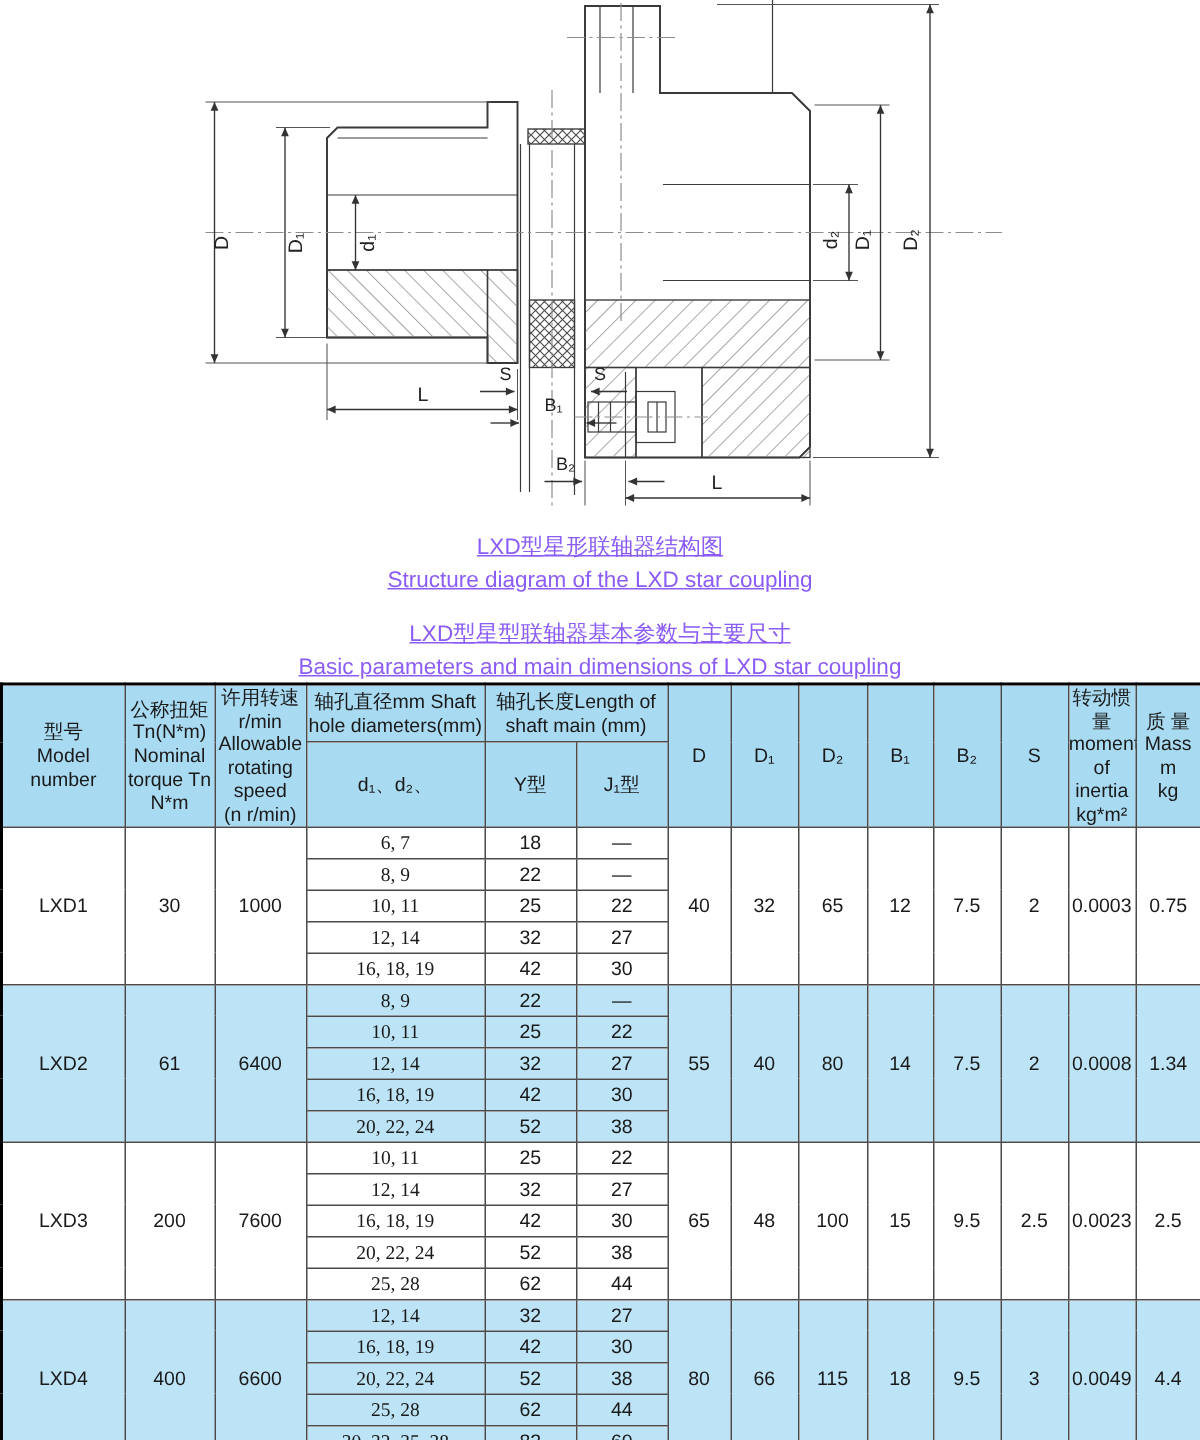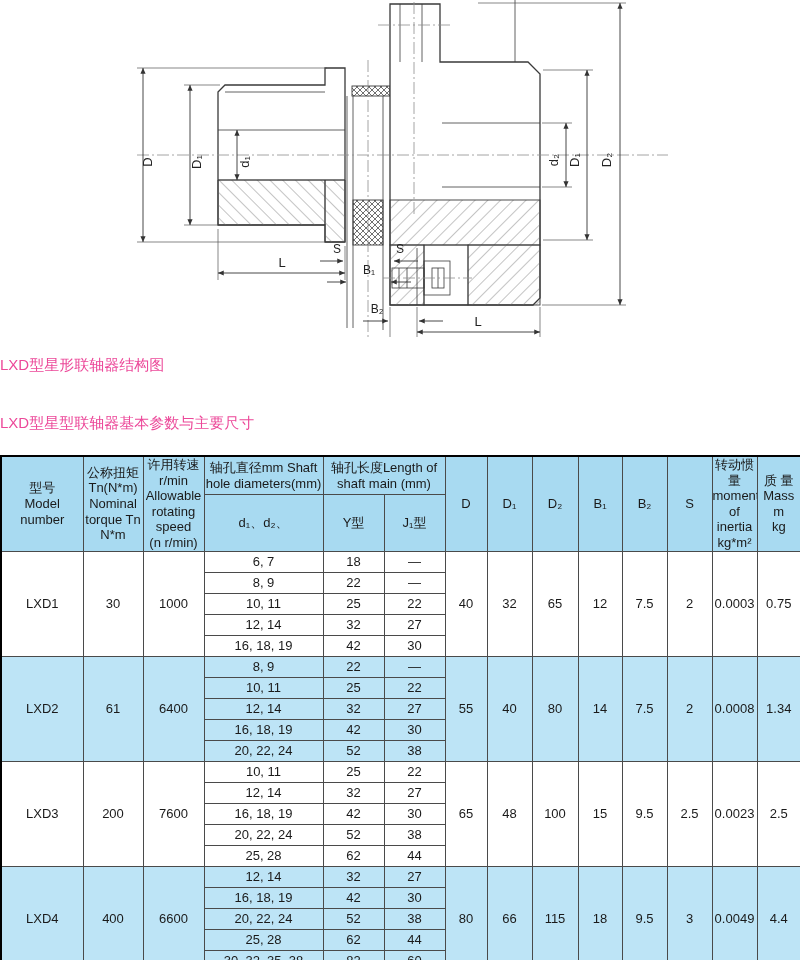--- a/index.html
+++ b/index.html
@@ -11,34 +11,34 @@
   #diagram{position:absolute;top:0;left:0;width:800px;height:352px;}
   .olf{fill:#ffffff;stroke:#3a3a3a;stroke-width:1.3px;}
   .thin{fill:none;stroke:#3a3a3a;stroke-width:0.8px;}
   .cl{fill:none;stroke:#8d8d8d;stroke-width:0.8px;stroke-dasharray:12 3 2 3;}
   .dim{fill:none;stroke:#333;stroke-width:0.9px;}
   .ext{fill:none;stroke:#555;stroke-width:0.7px;}
   .hrect{stroke:#3a3a3a;stroke-width:0.9px;}
   .lbl{font-size:13px;fill:#222;}
   .lbls{font-size:12px;fill:#222;}
   
-  .caption{position:absolute;left:0;width:800px;font-size:15px;line-height:1.45;color:#ec4899;}
+  .caption{position:absolute;left:0;width:800px;text-align:center;font-size:15px;line-height:1.45;color:#8b5cf6;text-decoration:underline;}
   #cap1{top:354px;}
   #cap2{top:412px;}
   
   #tblwrap{position:absolute;top:455px;left:0;width:800px;}
   table.t{width:800px;table-layout:fixed;border-collapse:collapse;border:2px solid #000;}
   table.t td{border:1px solid #4a4a4a;padding:0;text-align:center;vertical-align:middle;
              font-size:13px;line-height:1.2;overflow:hidden;}
   tr.hd td{background:#a8daf1;}
   tr.g2 td,tr.g4 td{background:#bde4f6;}
   td.small{font-size:10px;line-height:1.14;white-space:pre-line;}
   td.smleft{font-size:10px;line-height:1.14;white-space:pre-line;text-align:left;padding-left:5px;}
   td.modelhd{font-size:12px;line-height:1.25;white-space:pre-line;text-align:left;padding-left:20px;}
-  td.holes{text-align:left;padding-left:10px;}
+  td.holes{text-align:left;padding-left:10px;font-family:Liberation Serif, serif;}
   tr.dr{height:21px;}
   tr.hr1{height:28px;}
   tr.hr2{height:47px;}
 </style>
 </head>
 <body>
 
 <div id="diagram">
 <svg width="800" height="352" viewBox="0 0 800 352">
   <defs>
@@ -155,23 +155,25 @@
 
     <line class="ext" x1="540" y1="307" x2="540" y2="337"></line>
     <line class="dim" x1="417" y1="332" x2="540" y2="332" marker-start="url(#ar)" marker-end="url(#ar)"></line>
     <text class="lbl" x="478" y="326" text-anchor="middle">L</text>
   </g>
 </svg>
 </div>
 
 <div id="cap1" class="caption">
   <div>LXD型星形联轴器结构图</div>
+  <div>Structure diagram of the LXD star coupling</div>
 </div>
 <div id="cap2" class="caption">
   <div>LXD型星型联轴器基本参数与主要尺寸</div>
+  <div>Basic parameters and main dimensions of LXD star coupling</div>
 </div>
 
 <div id="tblwrap">
 <table class="t">
   <colgroup>
     <col style="width:82px">
         <col style="width:60px">
         <col style="width:61px">
     <col style="width:119px">
         <col style="width:61px">

